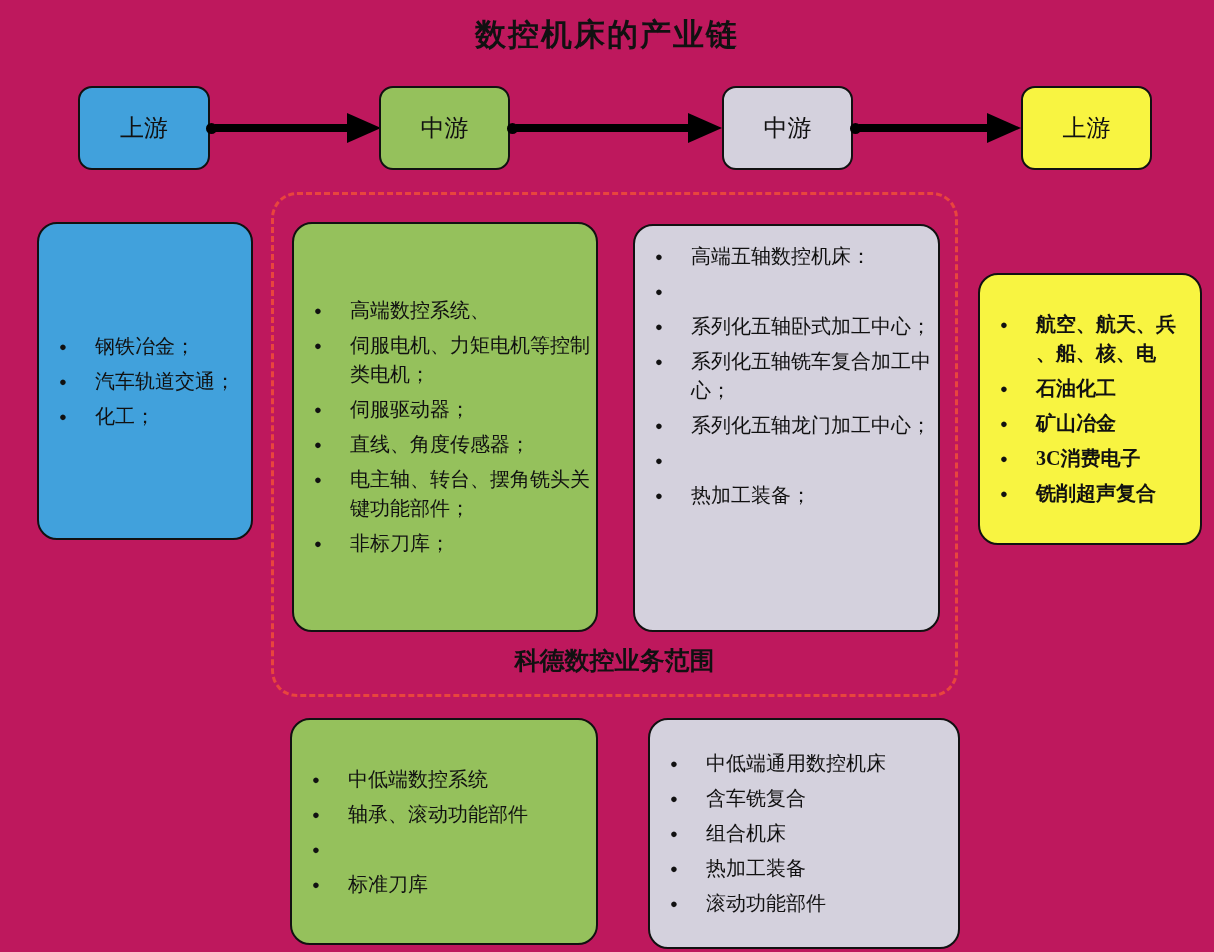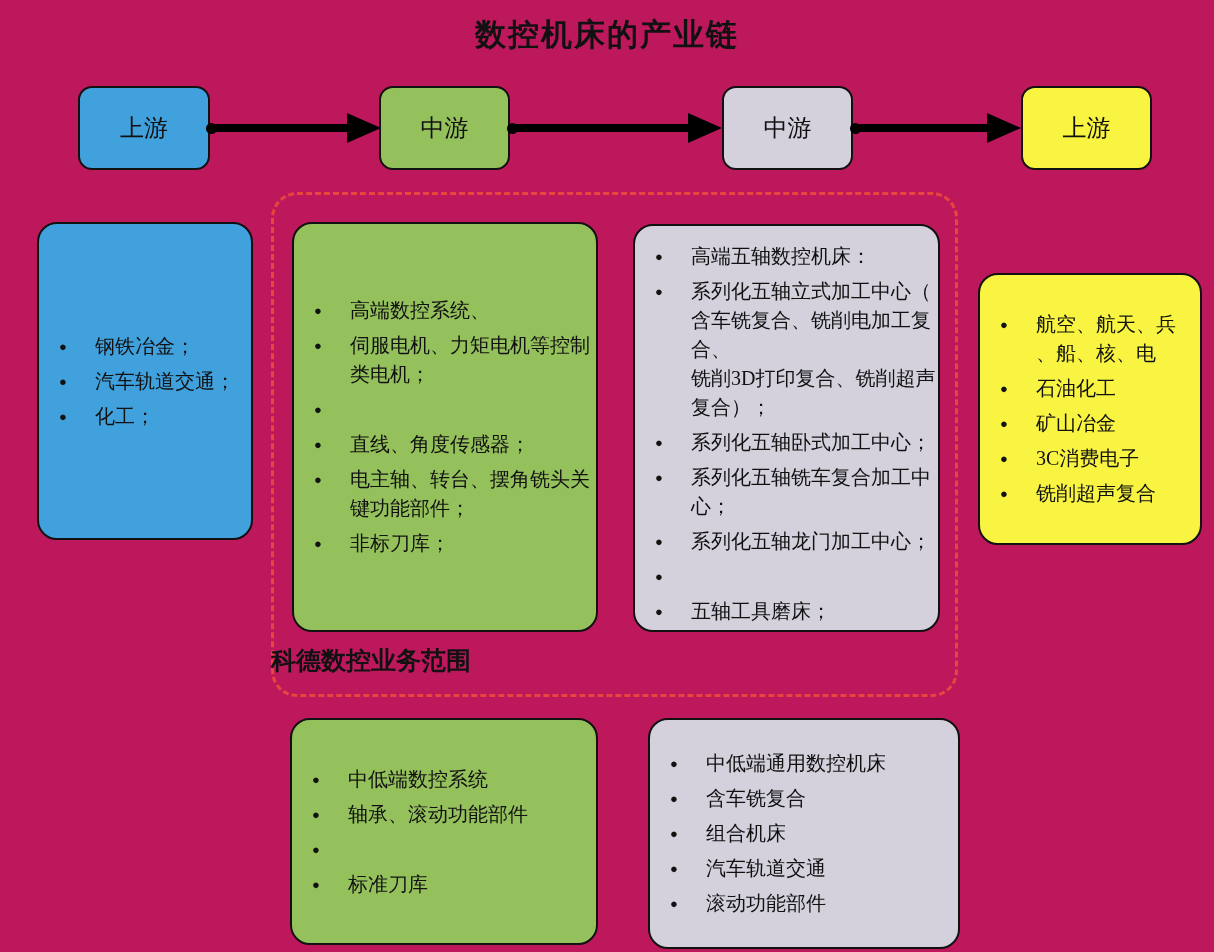--- a/index.html
+++ b/index.html
@@ -50,20 +50,21 @@
     left:271px; top:192px;
     width:687px; height:505px;
     border:3px dashed #e8453e;
     border-radius:26px;
     box-sizing:border-box;
   }
   .scope-label{
     position:absolute;
     left:271px; top:644px;
     width:687px;
+    text-align:center;
     font-size:25px;
     font-weight:bold;
   }
   
   .content-box{
     position:absolute;
     border:2.5px solid #111111;
     border-radius:20px;
     box-sizing:border-box;
   }
@@ -80,21 +81,21 @@
   .items.from-top{justify-content:flex-start;padding-top:13px;}
   .items li{display:flex;margin:3px 0;font-size:20px;line-height:29px;}
   .items .bullet{flex:none;width:44px;font-size:13px;line-height:29px;padding-left:8px;box-sizing:border-box;}
   .items .item-text{
     flex:1;
     white-space:pre-wrap;
     word-break:break-all;
     line-break:anywhere;
   }
   .items.w245 .item-text{flex:none;width:245px;}
-  .items.w150 .item-text{flex:none;width:150px;}
+  .items.w150 .item-text{flex:none;width:150px;font-weight:bold;}
 </style>
 </head>
 <body>
 
 <div class="canvas">
 
   <h1 class="title">数控机床的产业链</h1>
 
   <div class="flow-box" style="left: 78px; width: 132px; background-color: rgb(65, 161, 220);">
     <span>上游</span>
@@ -155,20 +156,21 @@
         <li>
           <span class="bullet">●</span>
           <span class="item-text">高端数控系统、</span>
         </li>
         <li>
           <span class="bullet">●</span>
           <span class="item-text">伺服电机、力矩电机等控制类电机；</span>
         </li>
         <li>
           <span class="bullet">●</span>
+          <span class="item-text">伺服驱动器；</span>
         </li>
         <li>
           <span class="bullet">●</span>
           <span class="item-text">直线、角度传感器；</span>
         </li>
         <li>
           <span class="bullet">●</span>
           <span class="item-text">电主轴、转台、摆角铣头关键功能部件；</span>
         </li>
         <li>
@@ -179,41 +181,39 @@
   </div>
 
   <div class="content-box" style="left: 633px; top: 224px; width: 307px; height: 408px; background-color: rgb(212, 209, 221);">
     <ul class="items w245 from-top">
         <li>
           <span class="bullet">●</span>
           <span class="item-text">高端五轴数控机床：</span>
         </li>
         <li>
           <span class="bullet">●</span>
-          <span class="item-text">系列化五轴立式加工中心（含车铣复合、铣削电加工复合、
-铣削3D打印复合、铣削超声复合）；</span>
         </li>
         <li>
           <span class="bullet">●</span>
           <span class="item-text">系列化五轴卧式加工中心；</span>
         </li>
         <li>
           <span class="bullet">●</span>
           <span class="item-text">系列化五轴铣车复合加工中心；</span>
         </li>
         <li>
           <span class="bullet">●</span>
           <span class="item-text">系列化五轴龙门加工中心；</span>
         </li>
         <li>
           <span class="bullet">●</span>
         </li>
         <li>
           <span class="bullet">●</span>
-          <span class="item-text">五轴工具磨床；</span>
+          <span class="item-text">热加工装备；</span>
         </li>
       </ul>
   </div>
 
   <div class="content-box" style="left: 978px; top: 273px; width: 224px; height: 272px; background-color: rgb(248, 244, 65);">
     <ul class="items w150">
         <li>
           <span class="bullet">●</span>
           <span class="item-text">航空、航天、兵、船、核、电</span>
         </li>
@@ -265,21 +265,21 @@
         <li>
           <span class="bullet">●</span>
           <span class="item-text">含车铣复合</span>
         </li>
         <li>
           <span class="bullet">●</span>
           <span class="item-text">组合机床</span>
         </li>
         <li>
           <span class="bullet">●</span>
-          <span class="item-text">汽车轨道交通</span>
+          <span class="item-text">热加工装备</span>
         </li>
         <li>
           <span class="bullet">●</span>
           <span class="item-text">滚动功能部件</span>
         </li>
       </ul>
   </div>
 
 </div>
 

